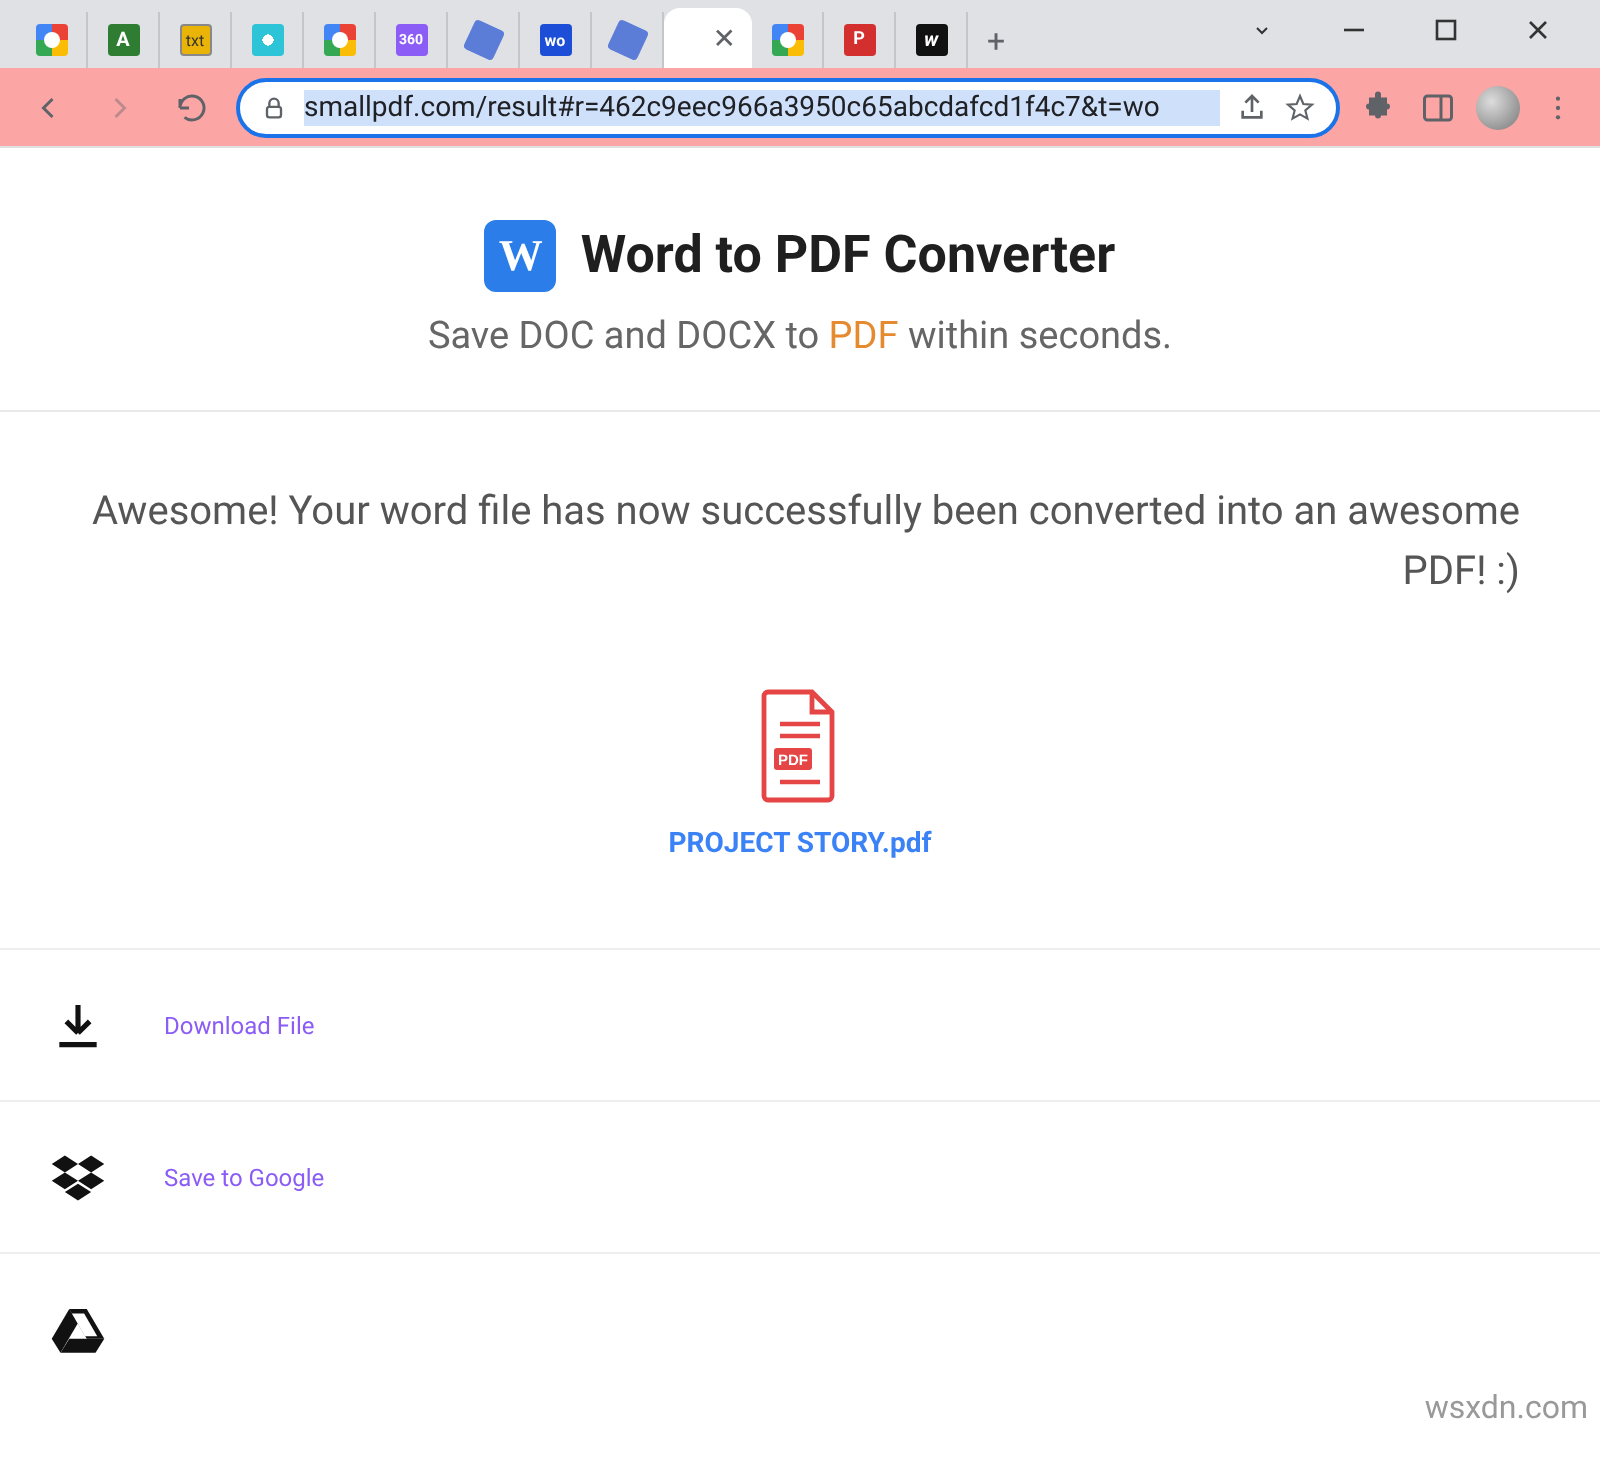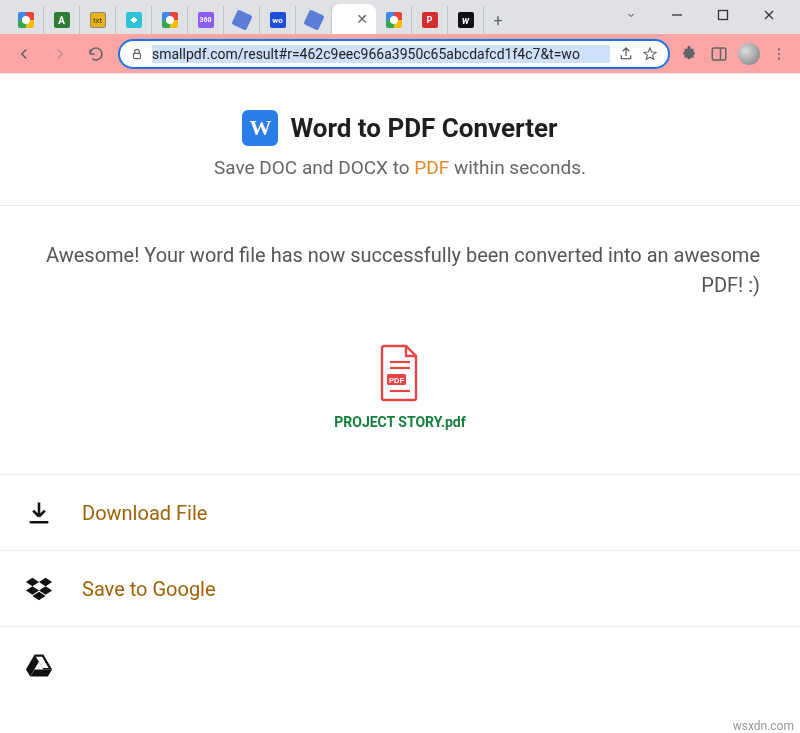--- a/index.html
+++ b/index.html
@@ -167,36 +167,36 @@
       font-size:20px;
       color:#555;
       line-height:1.5;
     }
 
     .file-block {
       text-align:center;
       padding: 44px 0 44px;
     }
     .file-block .file-icon { margin: 0 auto 8px; }
-    .file-name { font-size:14px; font-weight:700; color:#15803d; }
+    .file-name { font-size:14px; font-weight:700; color:#3b82f6; }
 
     .actions { }
     .action-row {
       display:flex; align-items:center; gap:28px;
       height:76px;
       padding: 0 24px;
       border-top:1px solid #eee;
       cursor:pointer;
     }
     .action-icon { width:30px; height:30px; display:flex;align-items:center;justify-content:center; }
-    .action-label { font-size:20px; color:#a16207; }
+    .action-label { font-size:12px; color:#8b5cf6; }
 
     .watermark {
-      position:absolute; right:6px; bottom:0;
-      font-size:12px; color:#999;
+      position:absolute; right:6px; bottom:20px;
+      font-size:16px; color:#999;
     }
   </style>
 </head>
 <body>
 
 <div class="titlebar">
   <div class="tab-strip">
     <div class="tab">
         <div class="favicon fav-g"></div>
       </div>

